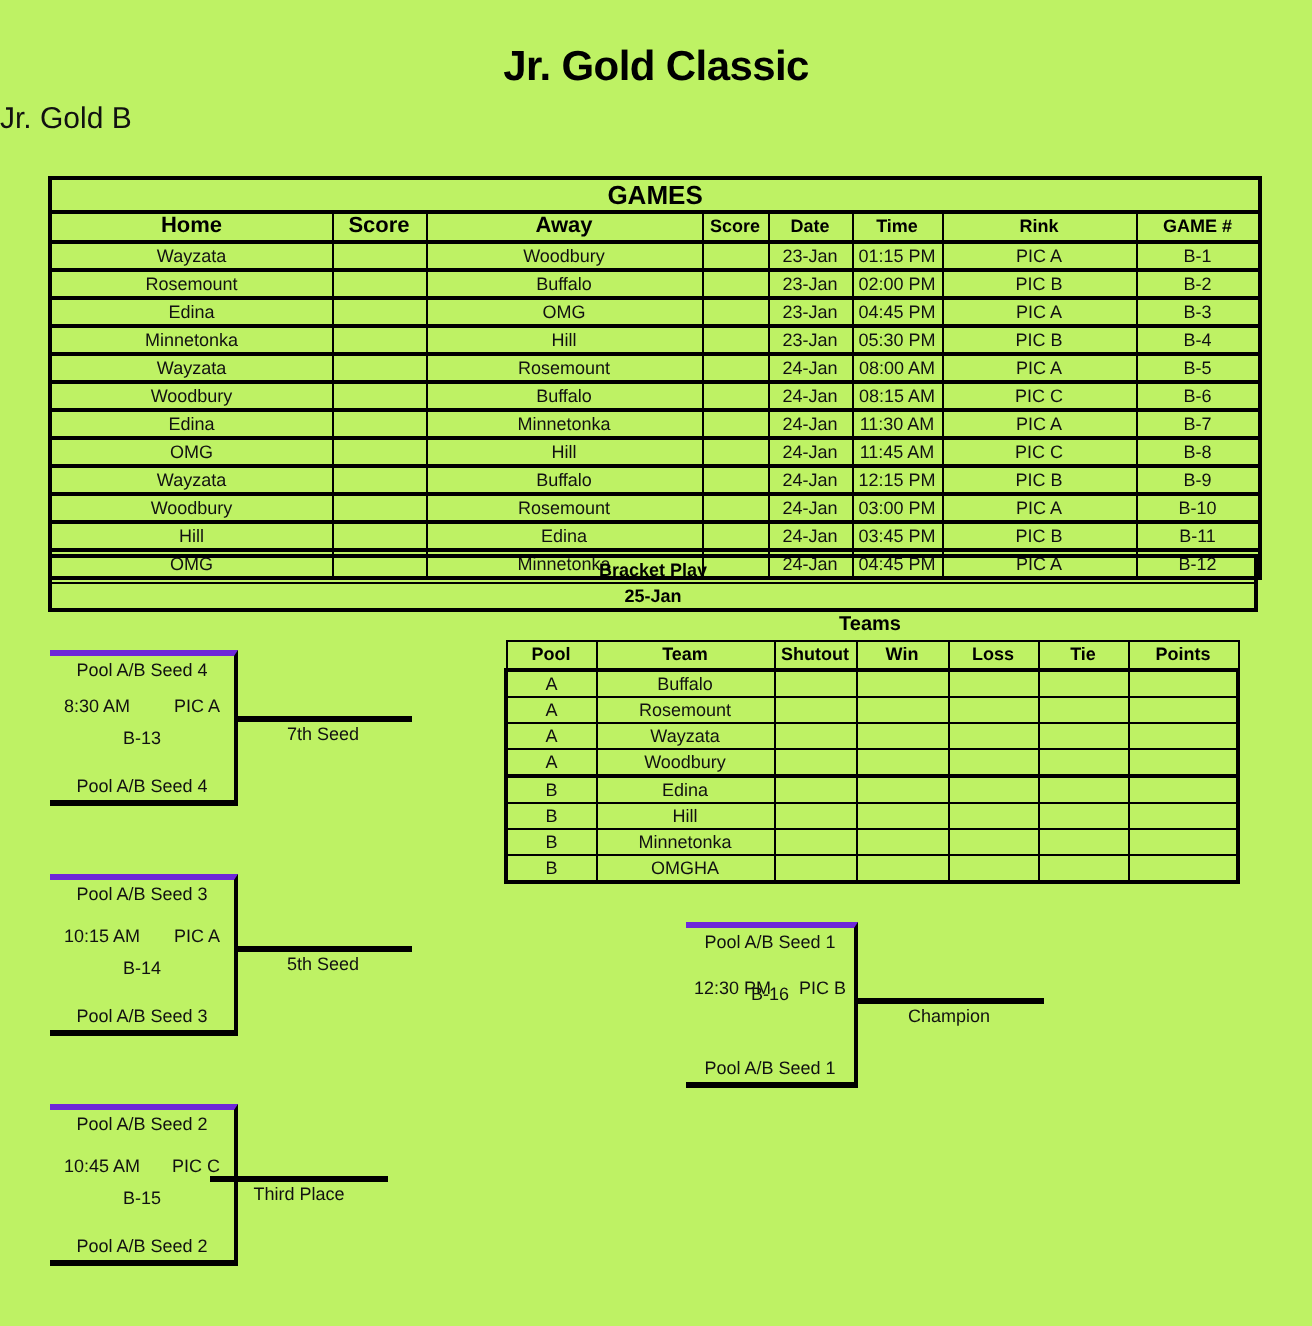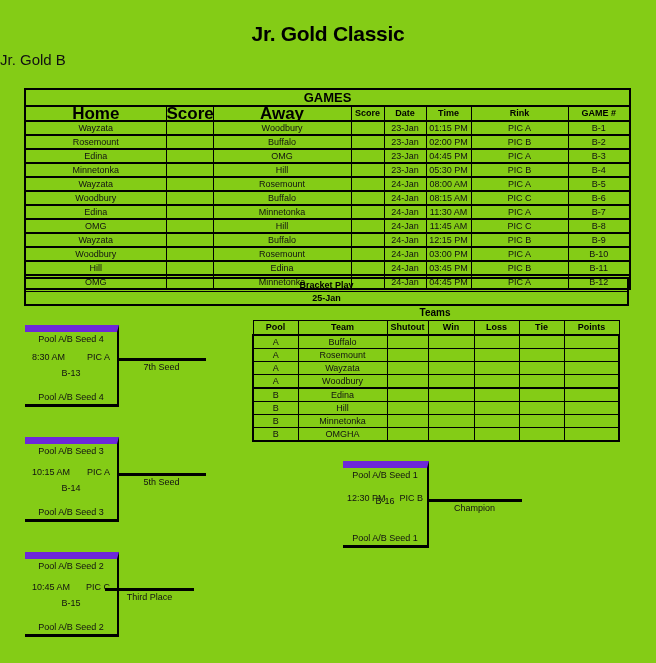--- a/index.html
+++ b/index.html
@@ -1,17 +1,17 @@
 <!DOCTYPE html>
 <html><head>
 <meta charset="utf-8">
 <style>
   html,body { margin:0; padding:0; background:#fff; }
   .page {
-    position:relative; width:656px; height:663px; background:#84cc16;
+    position:relative; width:656px; height:663px; background:#bef264;
     font-family:"Liberation Sans","DejaVu Sans",sans-serif; color:#111;
     overflow:hidden;
   }
   .page-title {
     position:absolute; top:22px; left:0; width:100%; text-align:center;
     font-size:21px; font-weight:bold; color:#000; letter-spacing:-0.3px;
   }
   .page-subtitle {
     position:absolute; top:51px; left:0; width:100%; text-align:left;
     font-size:15px; color:#111;
@@ -24,21 +24,21 @@
   .games-table {
     position:absolute; left:24px; top:88px; width:605px;
     border:2px solid #000;
   }
   .games-table th, .games-table td { border:1px solid #000; }
   .games-table .tbl-title th {
     border-bottom:2px solid #000; font-size:13px; font-weight:bold;
     height:15px; line-height:15px; color:#000;
   }
   .games-table .hdr th { height:13px; line-height:13px; font-weight:bold; color:#000; }
-  .games-table .hdr th.big { font-size:17px; }
+  .games-table .hdr th.big { font-size:11px; }
   .games-table .hdr th.small { font-size:9px; }
   .games-table tbody td {
     height:12px; line-height:12px; font-size:9px;
     border-top:2px solid #000; border-bottom:2px solid #000;
   }
 
   
   .bracket-play {
     position:absolute; left:24px; top:277px; width:601px;
     border:2px solid #000;
@@ -58,21 +58,21 @@
   .teams-table th, .teams-table td { border:1px solid #000; }
   .teams-table thead th {
     height:13px; line-height:13px; font-size:9px; font-weight:bold; color:#000;
   }
   .teams-table tbody { border:2px solid #000; }
   .teams-table tbody td { height:12px; line-height:12px; font-size:9px; }
 
   
   .bracket {
     position:absolute;
-    border-top:7px solid #6d28d9; border-bottom:3px solid #000; border-right:2px solid #000;
+    border-top:3px solid #6d28d9; border-bottom:3px solid #000; border-right:2px solid #000;
     font-size:9px;
   }
   .bracket .seed {
     position:absolute; left:0; right:0; text-align:center; line-height:10px;
   }
   .bracket .seed-top { top:2px; }
   .bracket .seed-bottom { bottom:2px; }
   .bracket .time-row {
     position:absolute; left:0; right:0; display:flex;
     justify-content:space-between; padding:0 7px; line-height:10px;

